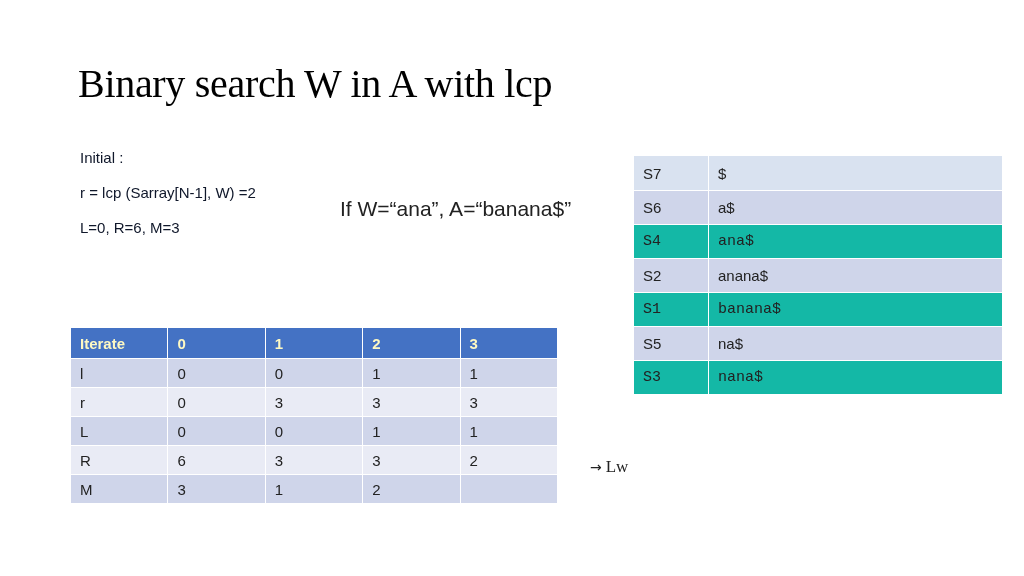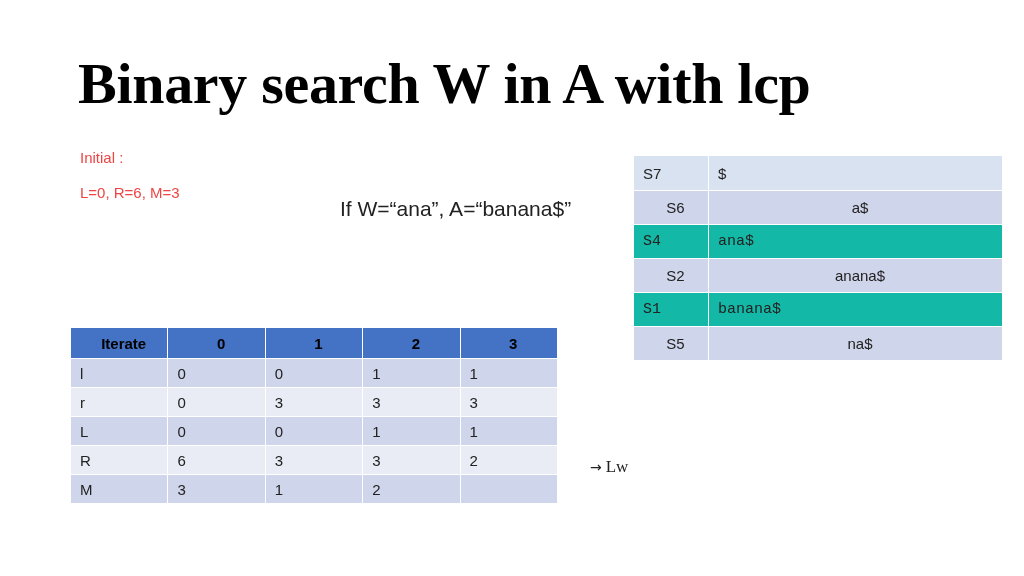--- a/index.html
+++ b/index.html
@@ -1,45 +1,46 @@
 <!DOCTYPE html>
 <html><head>
 <meta charset="utf-8">
 <style>
   html, body { margin:0; padding:0; }
   body { width:1024px; height:576px; background:#ffffff; position:relative; overflow:hidden; font-family:"Liberation Sans", "DejaVu Sans", sans-serif; color:#1a1a1a; }
-  .title { position:absolute; left:78px; top:58px; font-family:"Liberation Serif", "DejaVu Serif", serif; font-weight:bold; font-size:58px; line-height:52px; color:#000; white-space:nowrap; letter-spacing:-0.3px; }
-  .init { position:absolute; left:80px; top:147px; font-size:15px; color:#ef4444; }
+  .title { position:absolute; left:78px; top:58px; font-family:"Liberation Serif", "DejaVu Serif", serif; font-weight:normal; font-size:40px; line-height:52px; color:#000; white-space:nowrap; letter-spacing:-0.3px; }
+  .init { position:absolute; left:80px; top:147px; font-size:15px; color:#0f172a; }
   .init div { height:35px; line-height:22px; white-space:nowrap; }
   .example { position:absolute; left:340px; top:198px; font-size:21px; line-height:22px; color:#222; white-space:nowrap; }
   table { border-collapse:collapse; position:absolute; font-size:15px; color:#222; }
   table td { padding:0 0 0 9px; vertical-align:middle; border:1.5px solid #ffffff; text-align:left; }
   .iter { left:70px; top:327px; width:488px; }
   .iter td { height:28px; }
-  .iter tr.hdr td { background:#4472c4; color:#000000; font-weight:bold; height:30px;text-align:center; }
+  .iter tr.hdr td { background:#4472c4; color:#fef9c3; font-weight:bold; height:30px; }
   .iter tr.odd td { background:#cfd5ea; }
   .iter tr.even td { background:#e9ebf5; }
   .iter col.c0 { width:97px; }
   .iter col.cx { width:97px; }
   .sa { left:633px; top:155px; width:370px; }
   .sa td { height:33px;margin-top:10px; }
   .sa tr.first td { background:#d9e2f0; height:34px; }
-  .sa tr.odd td { background:#cfd5ea;text-align:center; }
+  .sa tr.odd td { background:#cfd5ea; }
   .sa tr.even td { background:#14b8a6;font-family:Liberation Mono, monospace; }
   .sa col.k { width:75px; }
   .lw { position:absolute; left:590px; top:456px; font-family:"Liberation Serif", "DejaVu Serif", serif; font-size:17px; line-height:22px; color:#222; white-space:nowrap; }
   .lw .arrow { font-family:"DejaVu Sans", sans-serif; font-size:14px; margin-right:4px; }
 </style>
 </head>
 <body>
 
 <div class="title">Binary search W in A with lcp</div>
 
 <div class="init">
   <div>Initial :</div>
+  <div>r = lcp (Sarray[N-1], W) =2</div>
   <div>L=0, R=6, M=3</div>
 </div>
 
 <div class="example">If W=“ana”, A=“banana$”</div>
 
 <table class="iter">
   <colgroup>
       <col class="c0">
       <col class="cx">
       <col class="cx">
@@ -119,14 +120,18 @@
     <td>anana$</td>
   </tr>
   <tr class="even">
     <td>S1</td>
     <td>banana$</td>
   </tr>
   <tr class="odd">
     <td>S5</td>
     <td>na$</td>
   </tr>
+  <tr class="even">
+    <td>S3</td>
+    <td>nana$</td>
+  </tr>
 </tbody>
   </table>
 
 </body></html>

